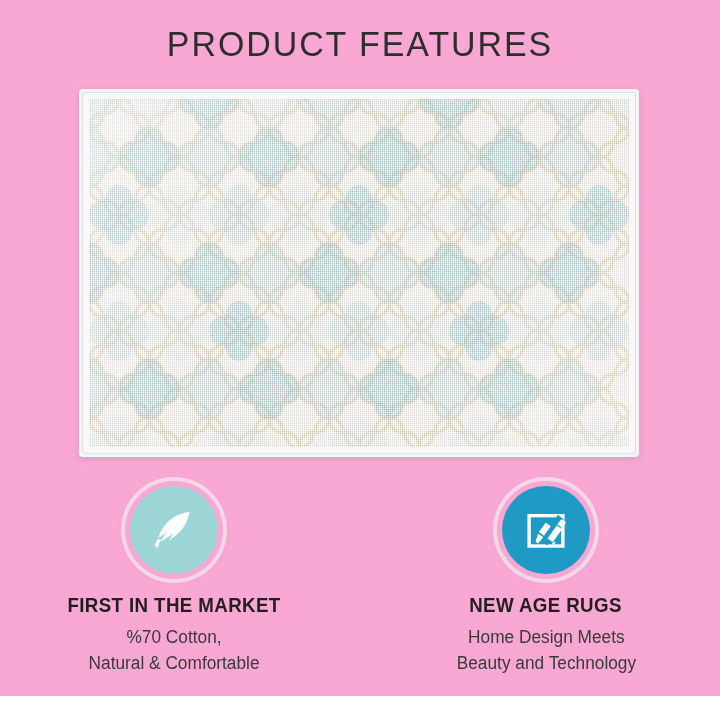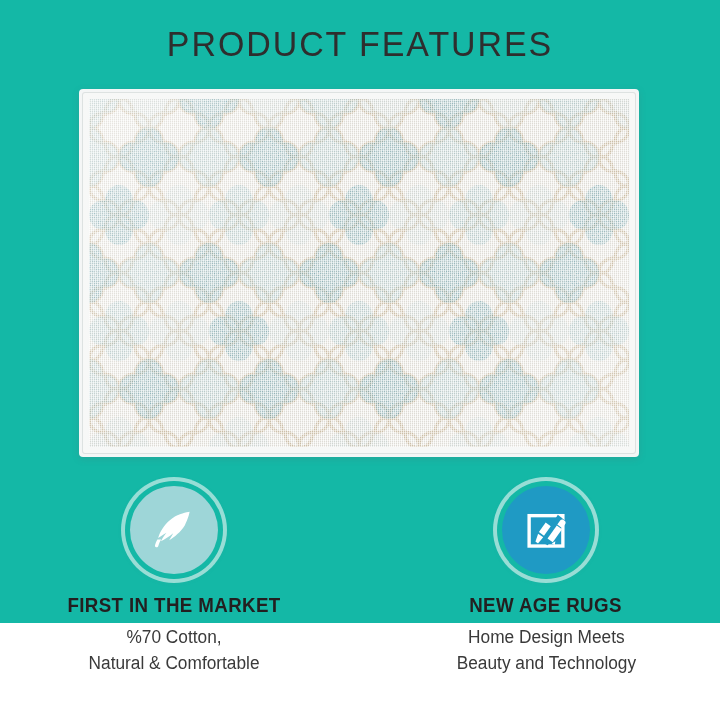--- a/index.html
+++ b/index.html
@@ -1,21 +1,21 @@
 <!DOCTYPE html>
 <html><head>
 <meta charset="utf-8">
 <style>
   html,body{margin:0;padding:0;}
   body{
     width:720px;height:720px;background:#ffffff;overflow:hidden;
     font-family:"Liberation Sans", sans-serif;
     -webkit-font-smoothing:antialiased;
   }
-  .page{position:relative;width:720px;height:623px;background:#14b8a6;}
+  .page{position:relative;width:720px;height:696px;background:#f9a8d4;}
 
   
   .title{
     position:absolute;left:0;top:22px;width:720px;text-align:center;
     font-size:35px;letter-spacing:2.0px;color:#2e2e2e;
     font-weight:400;line-height:44px;
     font-family:"Liberation Sans", sans-serif;
     transform:scaleX(0.97);
   }
 

